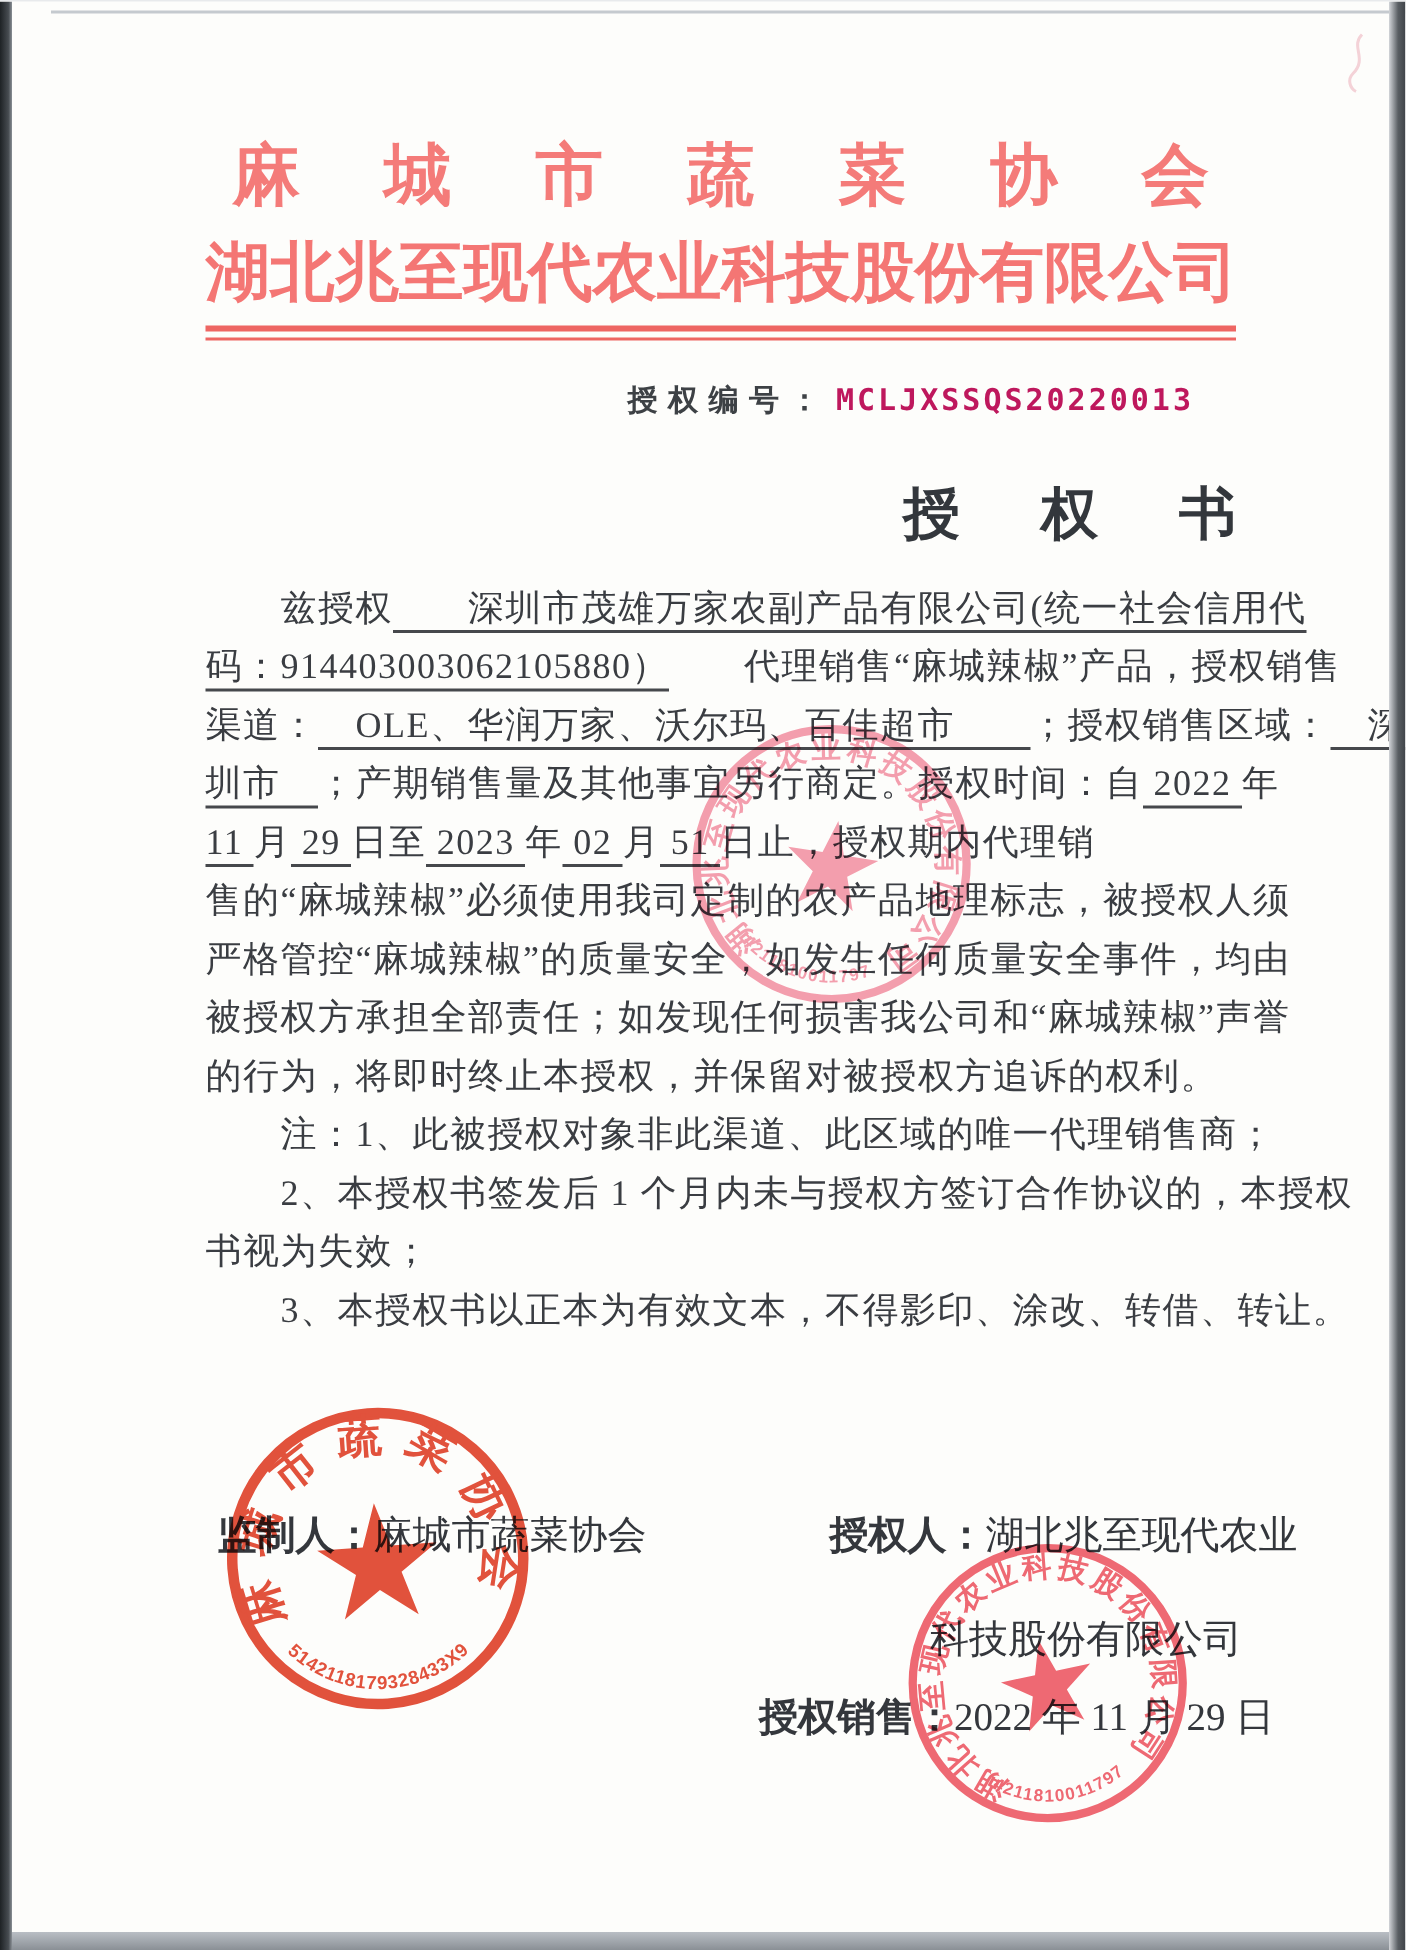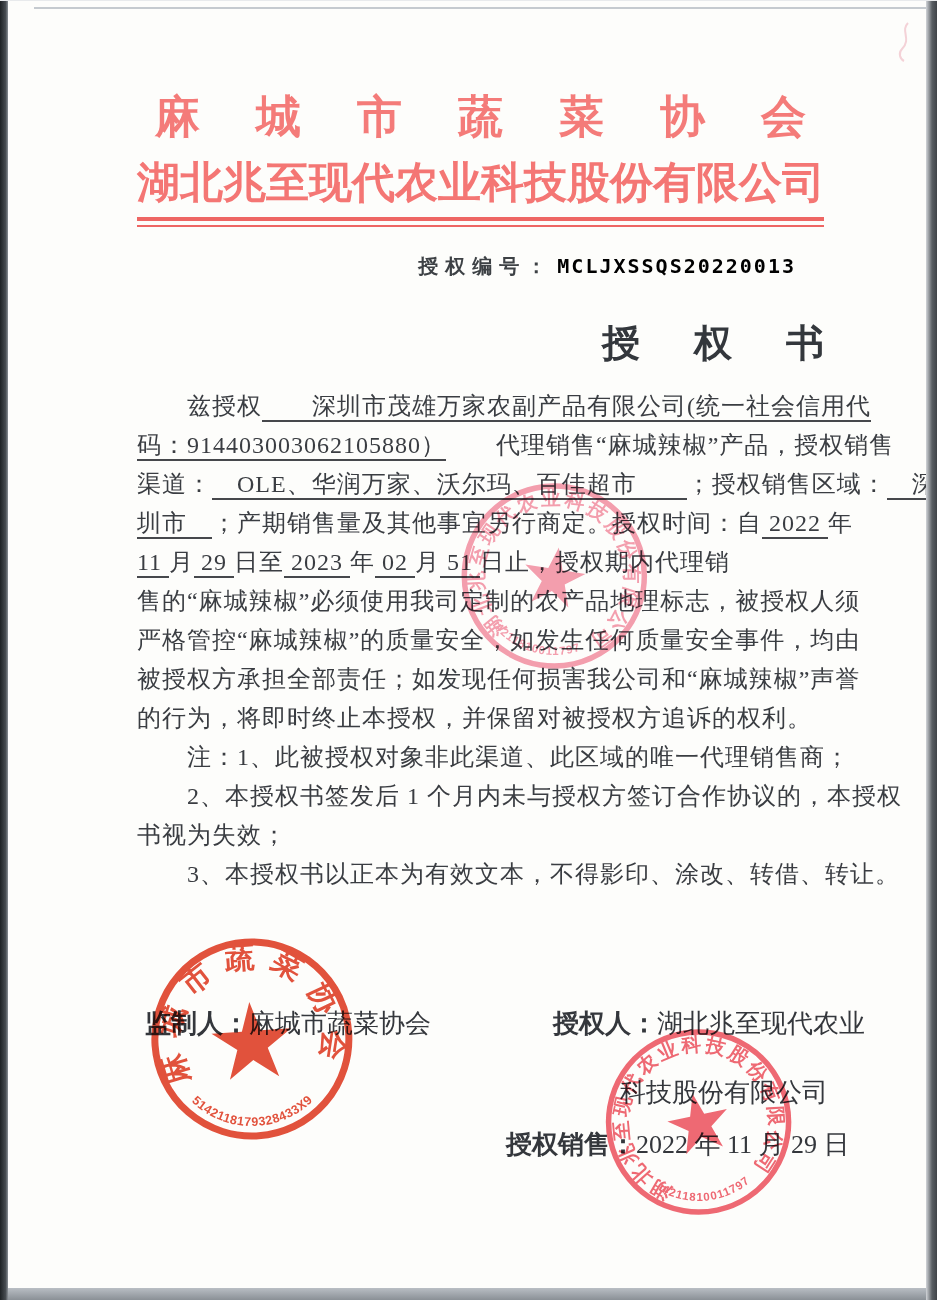--- a/index.html
+++ b/index.html
@@ -24,21 +24,21 @@
   .org1{margin-top:92px;text-align:center;font-family:"Liberation Sans","DejaVu Sans",sans-serif;
     font-weight:bold;font-size:45px;line-height:48px;color:#f47b79;
     letter-spacing:56px;margin-right:-56px;white-space:nowrap;}
   .org2{margin-top:17px;text-align:center;font-family:"Liberation Sans","DejaVu Sans",sans-serif;
     font-weight:bold;font-size:43px;line-height:49px;color:#f47674;letter-spacing:0px;white-space:nowrap;}
   .rule{margin-top:10px;height:4px;border-top:4px solid #ee6663;border-bottom:2px solid #ee6663;}
 
   .doc-no{margin-top:26px;text-align:right;padding-right:28px;white-space:nowrap;}
   .doc-no .lbl{font-weight:bold;font-size:20px;letter-spacing:7px;color:#3d4145;}
   .doc-no .val{font-family:"DejaVu Sans Mono","Liberation Mono",monospace;
-    font-weight:bold;font-size:20px;letter-spacing:2px;color:#000000;}
+    font-weight:bold;font-size:20px;letter-spacing:2px;color:#be185d;}
 
   .doc-title{margin-top:40px;text-align:right;font-weight:bold;font-size:38px;line-height:46px;
     color:#33373c;letter-spacing:54px;margin-right:-54px;white-space:nowrap;}
 
   .body-text{margin-top:21px;font-size:24px;letter-spacing:1px;}
   .line{line-height:39px;white-space:pre;height:39px;}
   .line span{white-space:pre;}
   .u{border-bottom:2px solid #46484c;padding-bottom:1px;}
 
   .sig{position:absolute;font-size:26px;white-space:nowrap;color:#34373c;}

